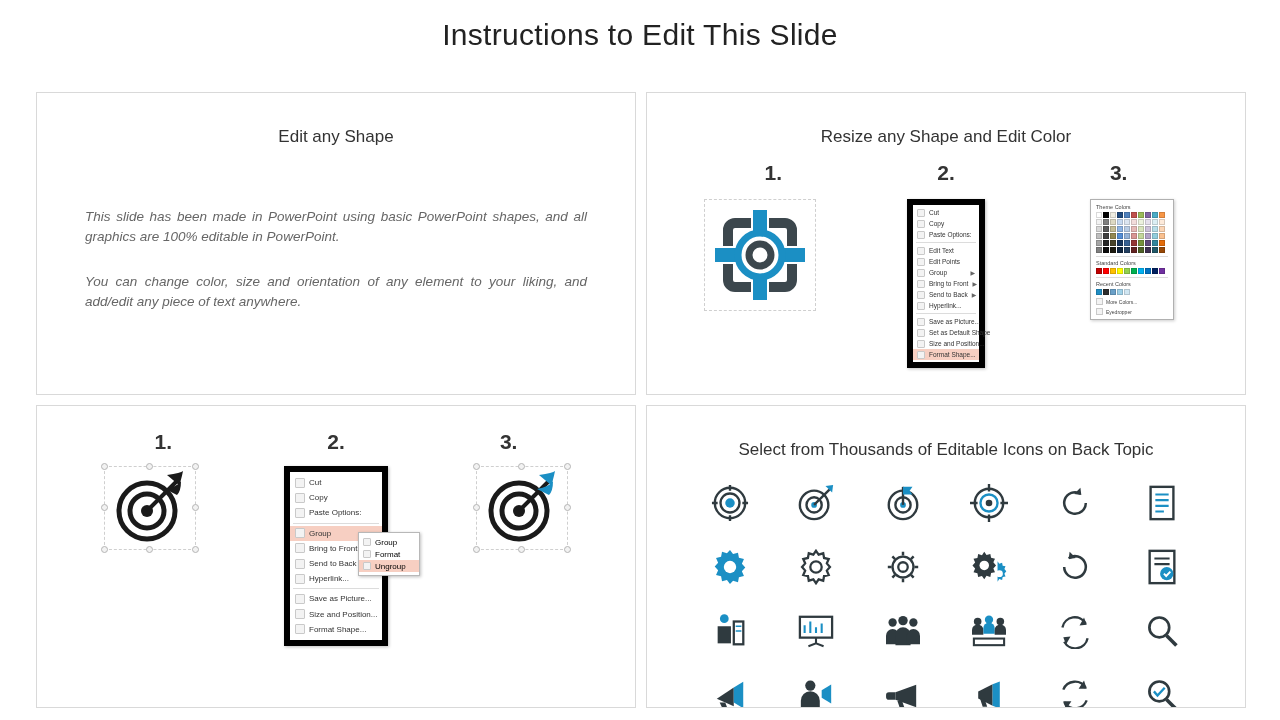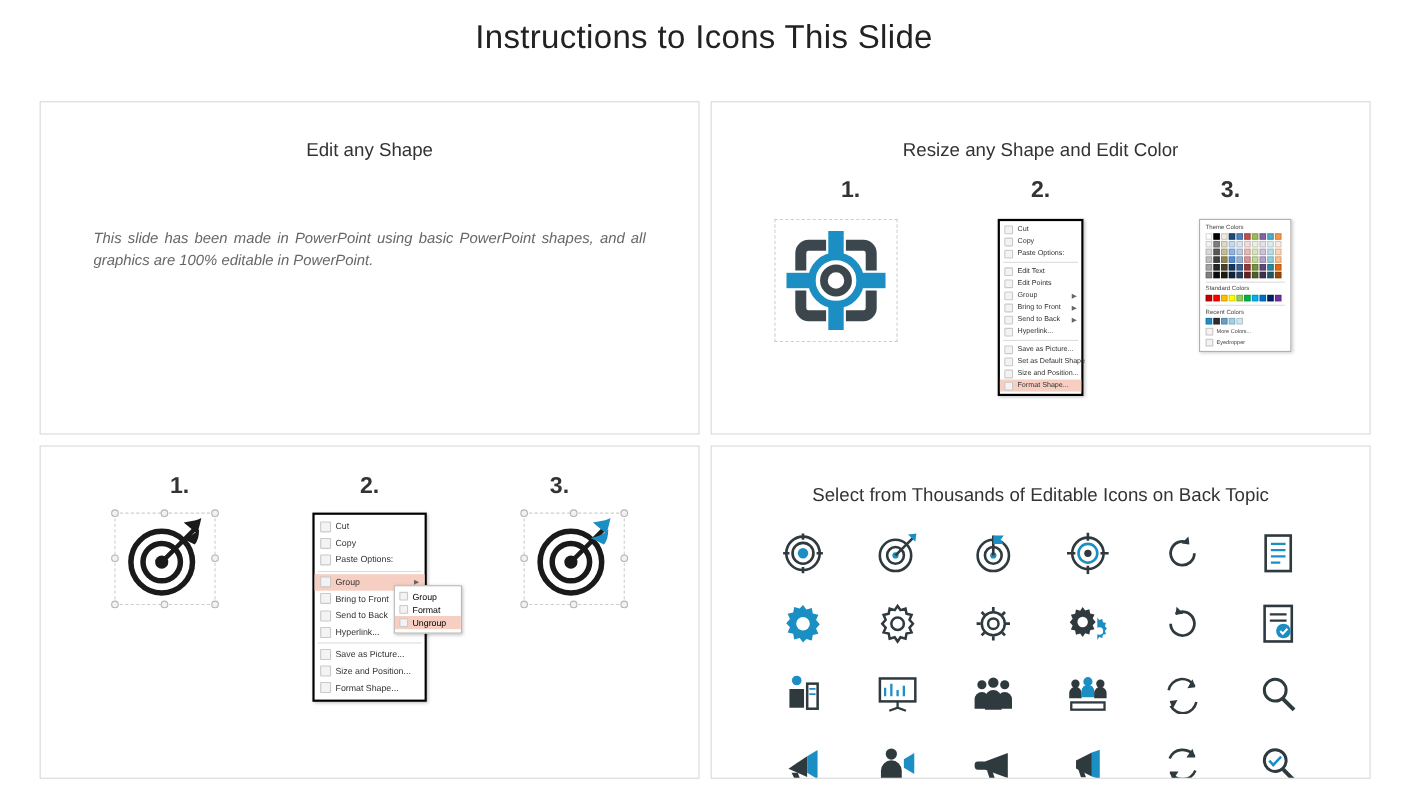--- a/index.html
+++ b/index.html
@@ -110,21 +110,21 @@
   .h-tr { right: -4px; top: -4px; }
   .h-ml { left: -4px; top: 50%; margin-top: -4px; }
   .h-mr { right: -4px; top: 50%; margin-top: -4px; }
   .h-bl { left: -4px; bottom: -4px; }
   .h-bc { left: 50%; margin-left: -4px; bottom: -4px; }
   .h-br { right: -4px; bottom: -4px; }
 
   
   .ctxmenu {
     background: #ffffff;
-    border: 2px solid #000000;
+    border: 6px solid #000000;
     box-shadow: 1px 1px 3px rgba(0,0,0,.25);
     font-size: 6.5px;
     color: #333;
     width: 78px;
     padding: 2px 0;
   }
   .ctxmenu.big {
     width: 104px;
     font-size: 8px;
     padding: 3px 0;
@@ -190,27 +190,28 @@
     display: flex; align-items: center; justify-content: center;
     height: 58px;
   }
   svg { display: block; }
 </style>
 </head>
 <body>
 
 <div class="slide">
 
-  <h1 class="slide-title">Instructions to Icons This Slide</h1>
+  <h1 class="slide-title">Instructions to Edit This Slide</h1>
 
   <div class="grid">
 
     <div class="panel">
       <div class="panel-title">Edit any Shape</div>
       <div class="para first">This slide has been made in PowerPoint using basic PowerPoint shapes, and all graphics are 100% editable in PowerPoint.</div>
+      <div class="para second">You can change color, size and orientation of any element to your liking, and add/edit any piece of text anywhere.</div>
     </div>
 
     <div class="panel">
       <div class="panel-title">Resize any Shape and Edit Color</div>
 
       <div class="numrow">
         <div class="num">1.</div>
         <div class="num">2.</div>
         <div class="num">3.</div>
       </div>

